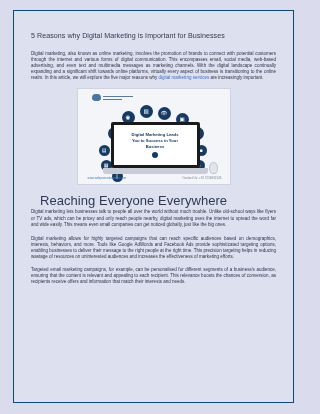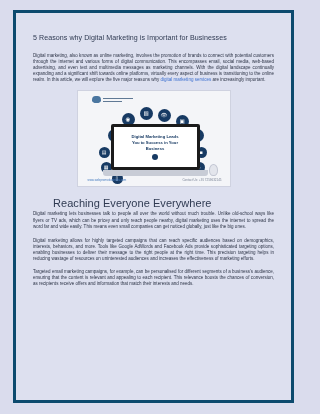--- a/index.html
+++ b/index.html
@@ -19,21 +19,21 @@
     height: 414px;
     background: #dadced;
   }
   .page {
     position: absolute;
     left: 13px;
     top: 10px;
     width: 281px;
     height: 393px;
     background: #dde0ef;
-    border: 3px solid #0c4a6e;
+    border: 1px solid #0c4a6e;
     box-sizing: border-box;
     overflow: hidden;
   }
   .page-inner {
     padding: 20px 17px 0 17px;
   }
   .doc-title {
     font-size: 7.1px;
     line-height: 11px;
     color: #2f3a52;
@@ -47,25 +47,25 @@
     color: #2c3346;
     text-align: justify;
     margin: 0 0 7px 0;
     letter-spacing: 0.01px;
   }
   .link {
     color: #3b6fd0;
     text-decoration: none;
   }
   .section-head {
-    font-size: 11px;
+    font-size: 13px;
     line-height: 10px;
     color: #2f3a52;
     font-weight: 400;
-    margin: 0 0 3px 11px;
+    margin: 0 0 3px 0;
     letter-spacing: 0.05px;
     padding-left: 9px;
   }
   .sec-block {
     margin-top: 8px;
   }
 
   
   .figure-wrap {
     display: flex;

